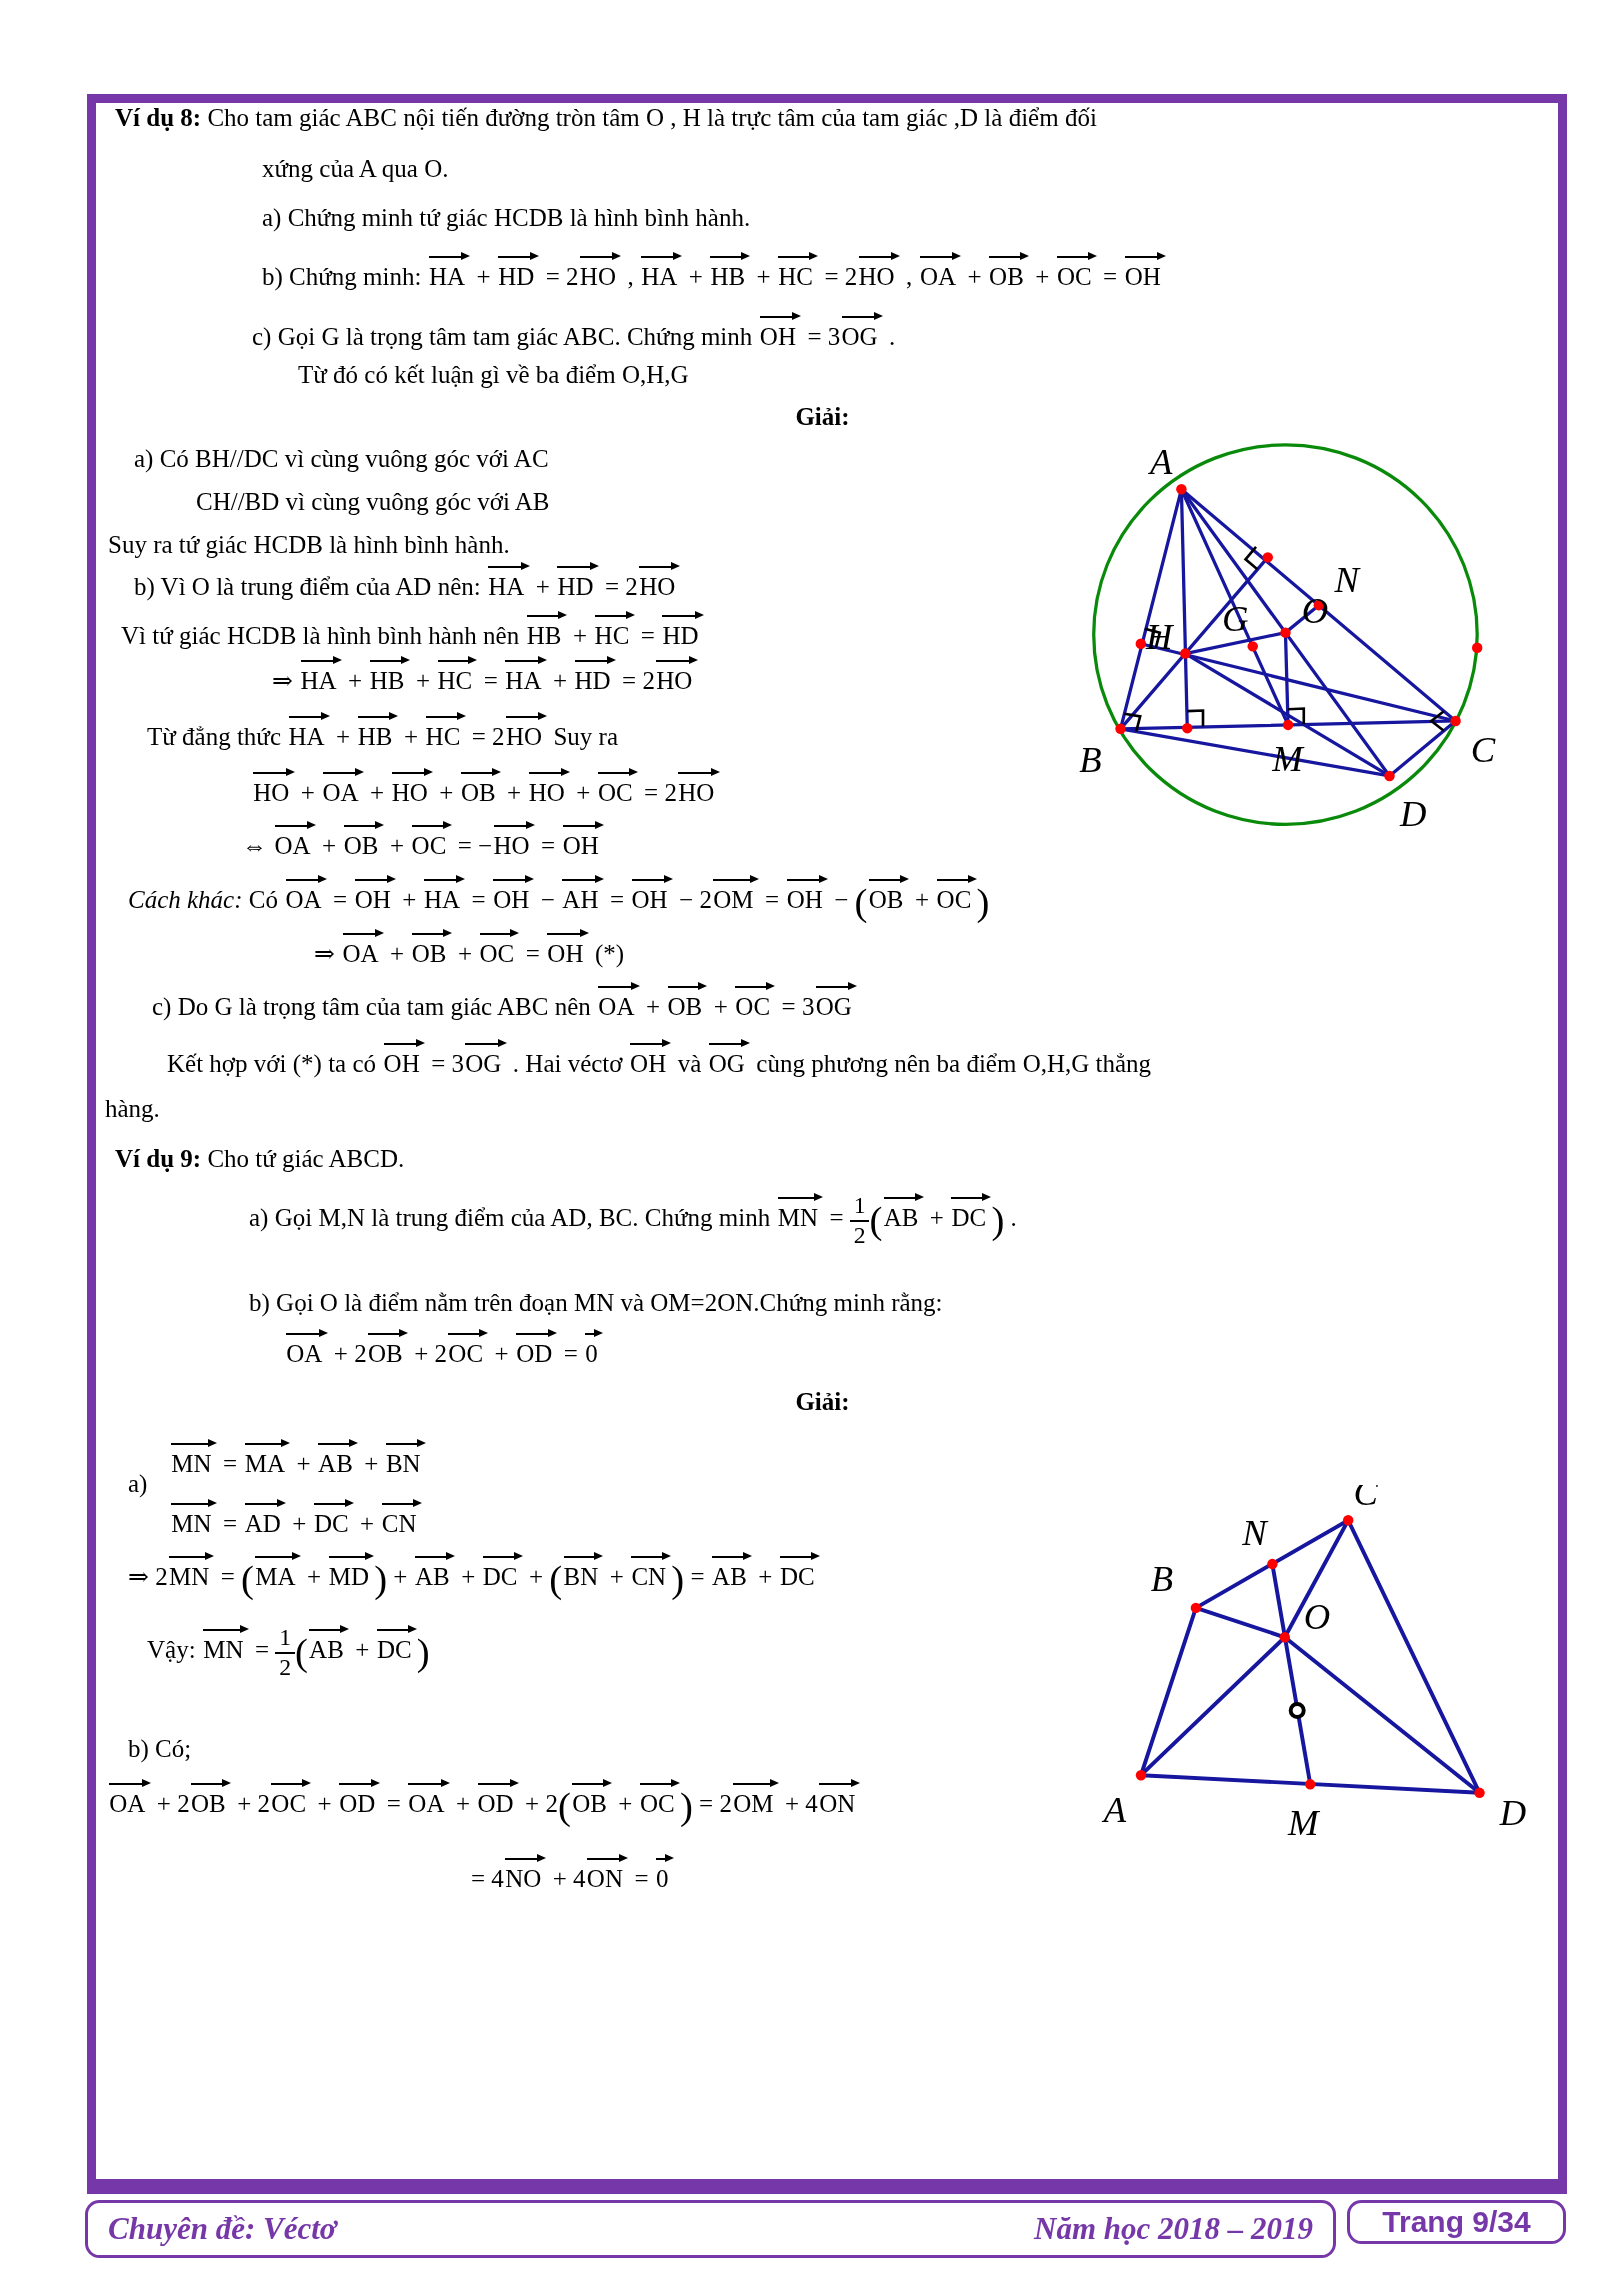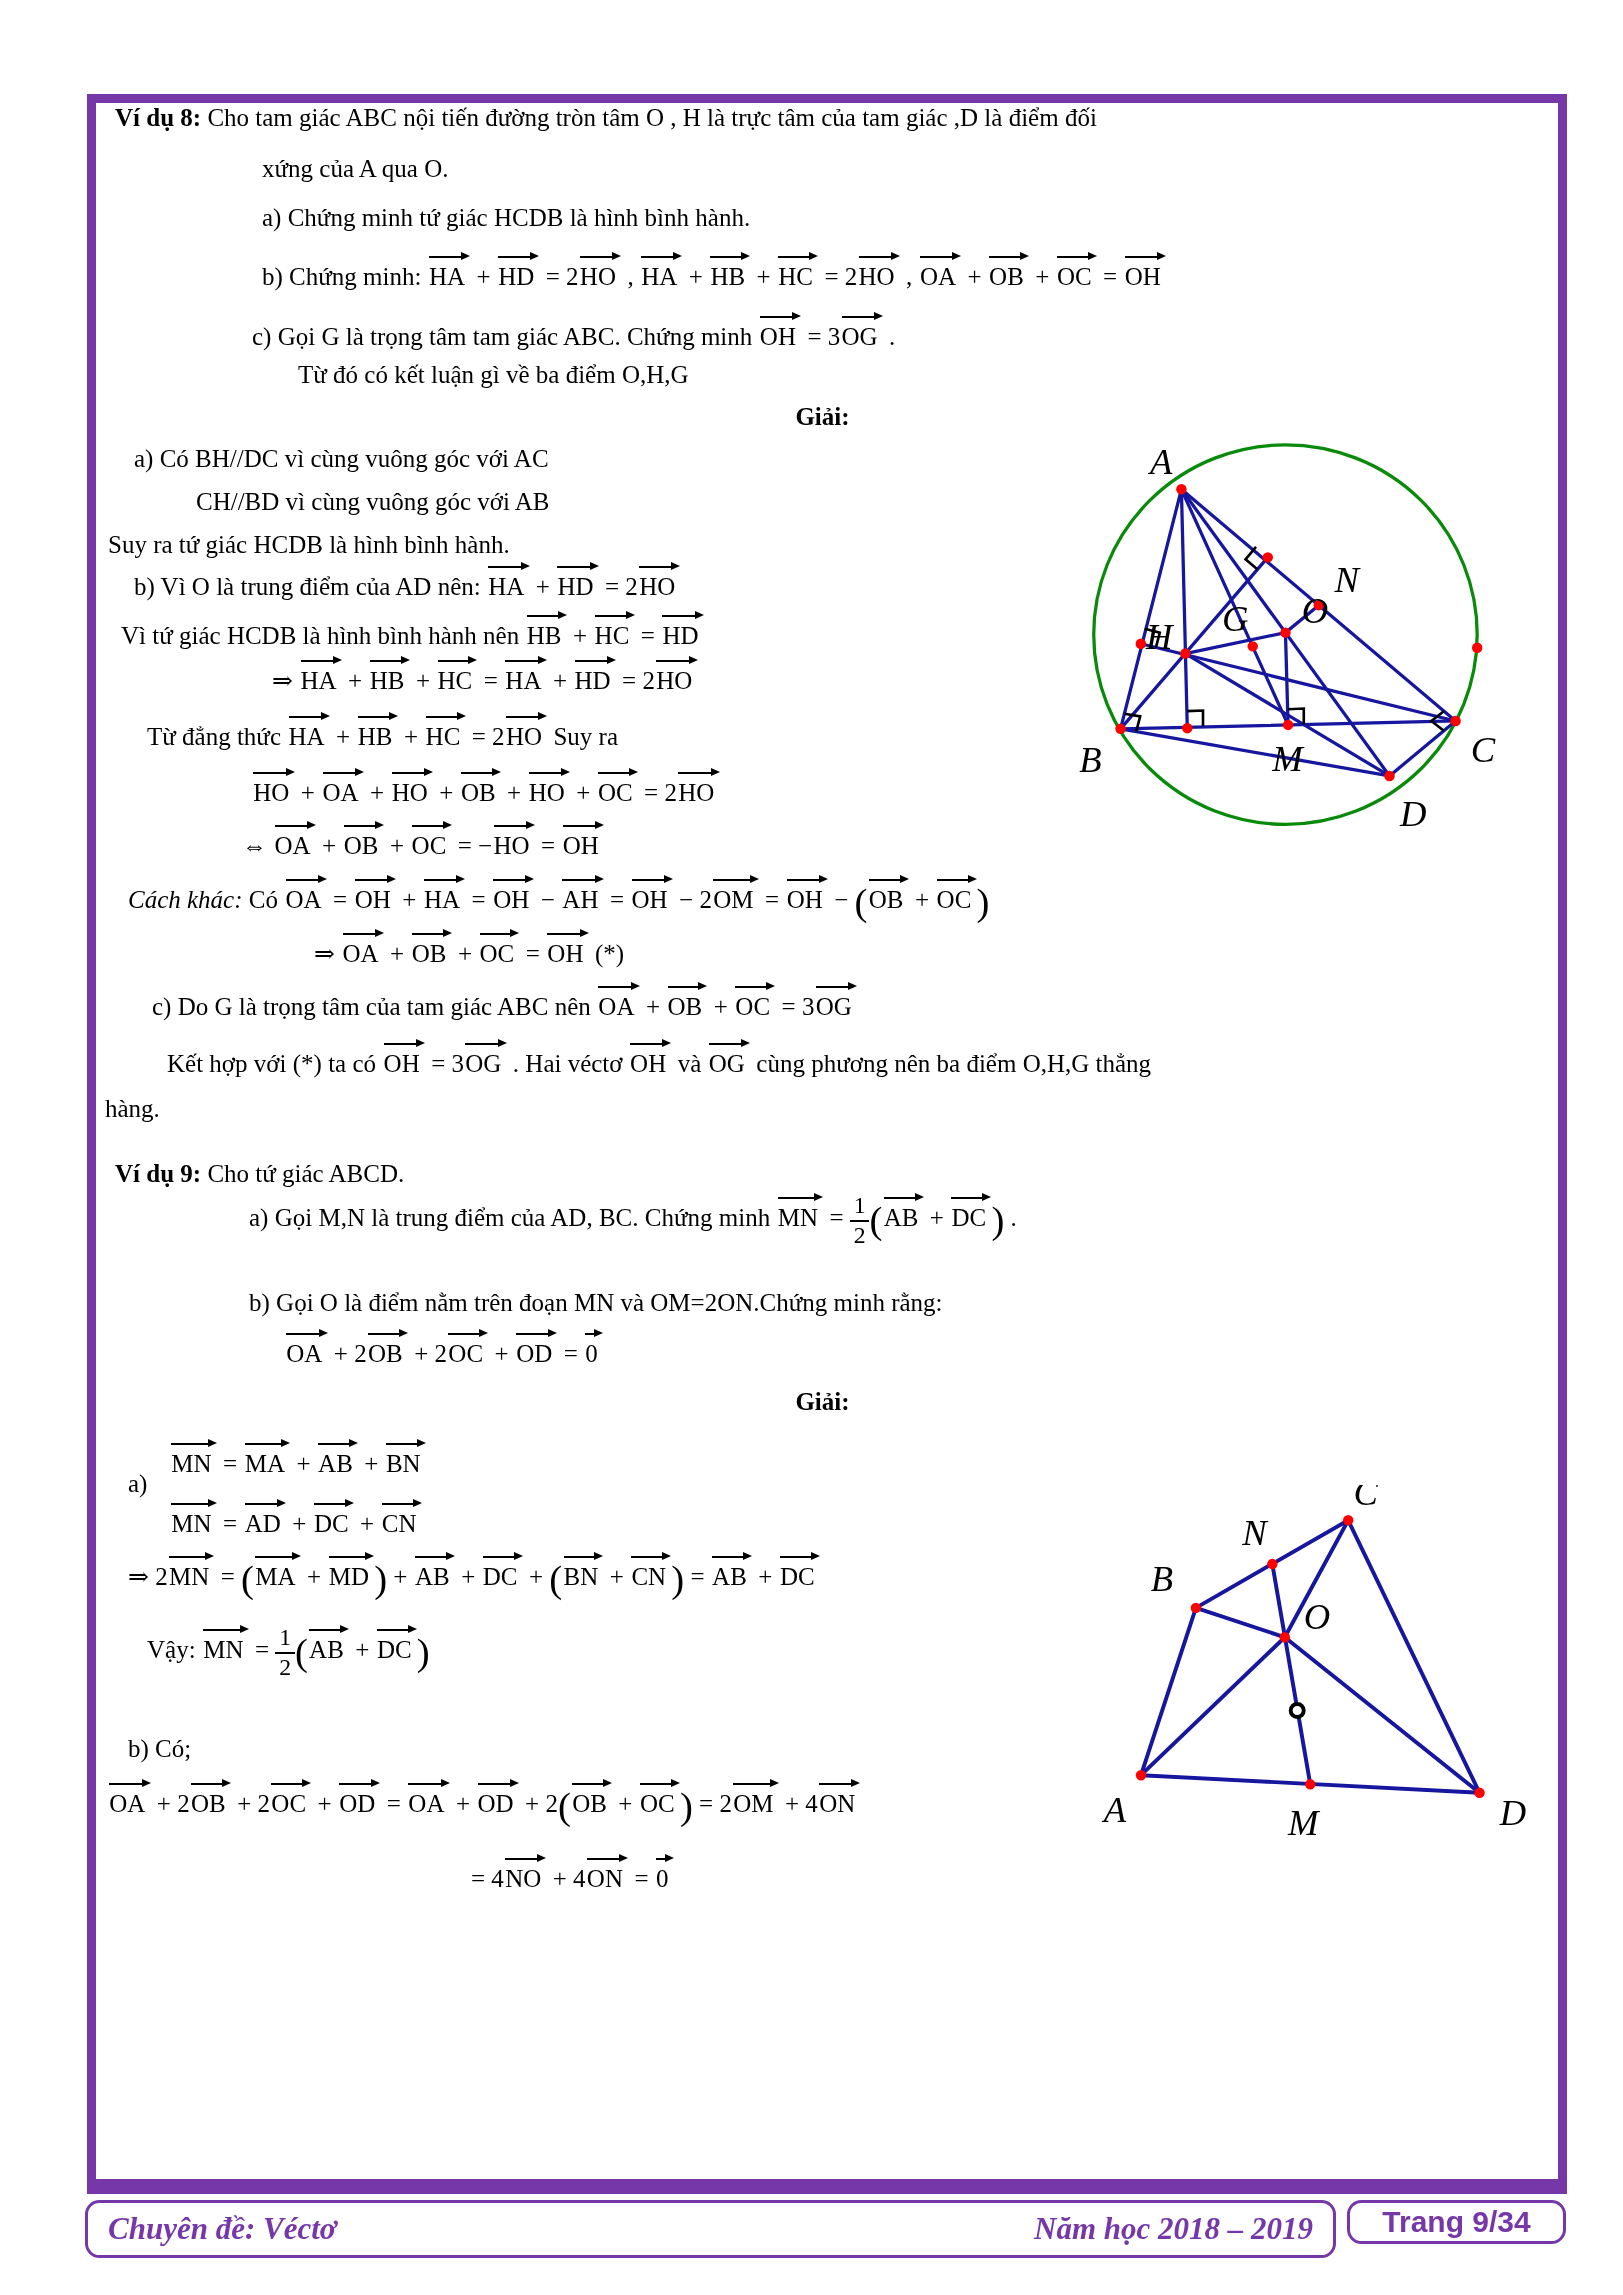--- a/index.html
+++ b/index.html
@@ -64,21 +64,21 @@
 <div class="line" style="left:272px;top:654px;">⇒ <span class="vec">HA</span> + <span class="vec">HB</span> + <span class="vec">HC</span> = <span class="vec">HA</span> + <span class="vec">HD</span> = 2<span class="vec">HO</span></div>
 <div class="line" style="left:147px;top:710px;">Từ đẳng thức  <span class="vec">HA</span> + <span class="vec">HB</span> + <span class="vec">HC</span> = 2<span class="vec">HO</span>  Suy ra</div>
 <div class="line" style="left:216px;top:766px;margin-left:36px;"><span class="vec">HO</span> + <span class="vec">OA</span> + <span class="vec">HO</span> + <span class="vec">OB</span> + <span class="vec">HO</span> + <span class="vec">OC</span> = 2<span class="vec">HO</span></div>
 <div class="line" style="left:242px;top:819px;">⇔ <span class="vec">OA</span> + <span class="vec">OB</span> + <span class="vec">OC</span> = −<span class="vec">HO</span> = <span class="vec">OH</span></div>
 <div class="line" style="left:128px;top:873px;"><span class="it">Cách khác:</span><span> Có  <span class="vec">OA</span> = <span class="vec">OH</span> + <span class="vec">HA</span> = <span class="vec">OH</span> − <span class="vec">AH</span> = <span class="vec">OH</span> − 2<span class="vec">OM</span> = <span class="vec">OH</span> − <span class="bp">(</span><span class="vec">OB</span> + <span class="vec">OC</span><span class="bp">)</span></span></div>
 <div class="line" style="left:314px;top:927px;">⇒ <span class="vec">OA</span> + <span class="vec">OB</span> + <span class="vec">OC</span> = <span class="vec">OH</span>  (*)</div>
 <div class="line" style="left:141px;top:980px;margin-left:11px;">c) Do G là trọng tâm của tam giác ABC nên  <span class="vec">OA</span> + <span class="vec">OB</span> + <span class="vec">OC</span> = 3<span class="vec">OG</span></div>
 <div class="line" style="left:167px;top:1037px;">Kết hợp với (*) ta có  <span class="vec">OH</span> = 3<span class="vec">OG</span> . Hai véctơ  <span class="vec">OH</span>  và  <span class="vec">OG</span>  cùng phương nên ba điểm O,H,G thẳng</div>
 <div class="line" style="left:105px;top:1094px;">hàng.</div>
 
-<div class="line" style="left:115px;top:1144px;margin-top:15px;"><span class="bold">Ví dụ 9:</span><span> Cho tứ giác ABCD.</span></div>
+<div class="line" style="left:115px;top:1144px;"><span class="bold">Ví dụ 9:</span><span> Cho tứ giác ABCD.</span></div>
 <div class="line" style="left:249px;top:1191px;">a) Gọi M,N là trung điểm của AD, BC. Chứng minh  <span class="vec">MN</span> = <span class="frac"><span class="fn">1</span><span class="fd">2</span></span><span class="bp">(</span><span class="vec">AB</span> + <span class="vec">DC</span><span class="bp">)</span>  .</div>
 <div class="line" style="left:249px;top:1288px;">b) Gọi O là điểm nằm trên đoạn MN và OM=2ON.Chứng minh rằng:</div>
 <div class="line" style="left:285px;top:1327px;"><span class="vec">OA</span> + 2<span class="vec">OB</span> + 2<span class="vec">OC</span> + <span class="vec">OD</span> = <span class="vec">0</span></div>
 <div class="line center bold" style="top:1387px;">Giải:</div>
 <div class="line" style="left:128px;top:1469px;">a)</div>
 <div class="line" style="left:170px;top:1437px;"><span class="vec">MN</span> = <span class="vec">MA</span> + <span class="vec">AB</span> + <span class="vec">BN</span></div>
 <div class="line" style="left:170px;top:1497px;"><span class="vec">MN</span> = <span class="vec">AD</span> + <span class="vec">DC</span> + <span class="vec">CN</span></div>
 <div class="line" style="left:128px;top:1550px;">⇒ 2<span class="vec">MN</span> = <span class="bp">(</span><span class="vec">MA</span> + <span class="vec">MD</span><span class="bp">)</span> + <span class="vec">AB</span> + <span class="vec">DC</span> + <span class="bp">(</span><span class="vec">BN</span> + <span class="vec">CN</span><span class="bp">)</span> = <span class="vec">AB</span> + <span class="vec">DC</span></div>
 <div class="line" style="left:147px;top:1623px;">Vậy:  <span class="vec">MN</span> = <span class="frac"><span class="fn">1</span><span class="fd">2</span></span><span class="bp">(</span><span class="vec">AB</span> + <span class="vec">DC</span><span class="bp">)</span></div>
 <div class="line" style="left:128px;top:1734px;">b) Có;</div>

